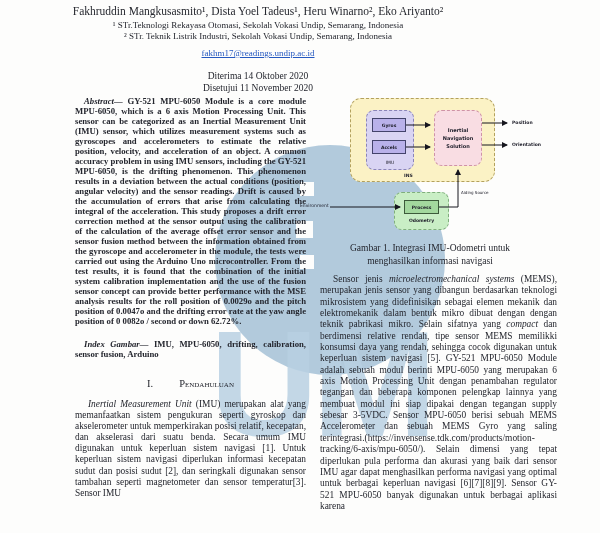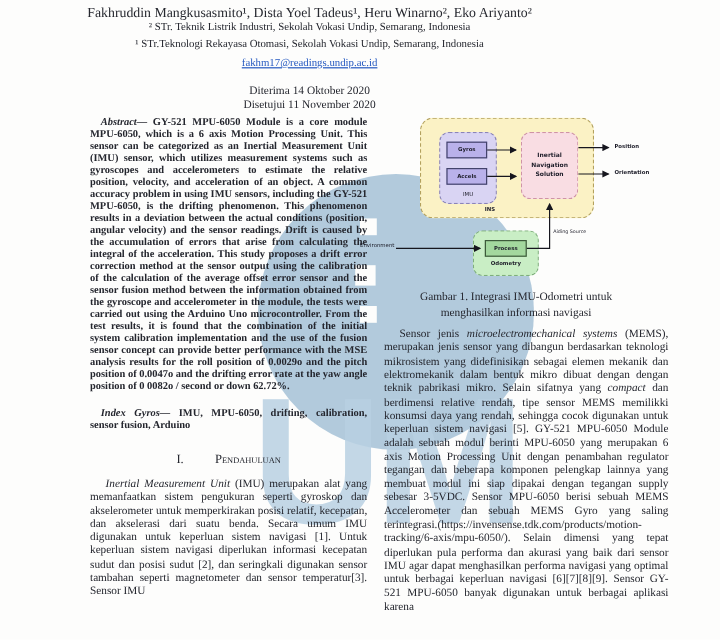--- a/index.html
+++ b/index.html
@@ -78,32 +78,32 @@
   <div class="watermark">
     <div class="wm-circle"></div>
     <div class="wm-sq wm-sq1"></div>
     <div class="wm-sq wm-sq2"></div>
     <div class="wm-sq wm-sq3"></div>
     <div class="wm-text">UM</div>
   </div>
 
   <div class="hdr">
     <div class="authors">Fakhruddin Mangkusasmito¹, Dista Yoel Tadeus¹, Heru Winarno², Eko Ariyanto²</div>
+    <div class="affil">¹ STr.Teknologi Rekayasa Otomasi, Sekolah Vokasi Undip, Semarang, Indonesia</div>
     <div class="affil" style="margin-top:0;">² STr. Teknik Listrik Industri, Sekolah Vokasi Undip, Semarang, Indonesia</div>
-    <div class="affil">¹ STr.Teknologi Rekayasa Otomasi, Sekolah Vokasi Undip, Semarang, Indonesia</div>
     <div><a class="email">fakhm17@readings.undip.ac.id</a></div>
     <div class="dates">
       <div>Diterima 14 Oktober 2020</div>
       <div>Disetujui 11 November 2020</div>
     </div>
   </div>
 
   <div class="col-left">
     <div class="abstract"><span class="it bd">Abstract— </span><span class="bd">GY-521 MPU-6050 Module is a core module MPU-6050, which is a 6 axis Motion Processing Unit. This sensor can be categorized as an Inertial Measurement Unit (IMU) sensor, which utilizes measurement systems such as gyroscopes and accelerometers to estimate the relative position, velocity, and acceleration of an object. A common accuracy problem in using IMU sensors, including the GY-521 MPU-6050, is the drifting phenomenon. This phenomenon results in a deviation between the actual conditions (position, angular velocity) and the sensor readings. Drift is caused by the accumulation of errors that arise from calculating the integral of the acceleration. This study proposes a drift error correction method at the sensor output using the calibration of the calculation of the average offset error sensor and the sensor fusion method between the information obtained from the gyroscope and accelerometer in the module, the tests were carried out using the Arduino Uno microcontroller. From the test results, it is found that the combination of the initial system calibration implementation and the use of the fusion sensor concept can provide better performance with the MSE analysis results for the roll position of 0.0029o and the pitch position of 0.0047o and the drifting error rate at the yaw angle position of 0 0082o / second or down 62.72%.</span></div>
-    <div class="idxterms"><span class="it bd">Index Gyros— </span><span class="bd">IMU, MPU-6050, drifting, calibration, sensor fusion, Arduino</span></div>
+    <div class="idxterms"><span class="it bd">Index Gambar— </span><span class="bd">IMU, MPU-6050, drifting, calibration, sensor fusion, Arduino</span></div>
     <div class="sec-head">
       <span class="num">I.</span><span class="sc">Pendahuluan</span>
     </div>
     <div class="body-par"><span class="it">Inertial Measurement Unit</span><span> (IMU) merupakan alat yang memanfaatkan sistem pengukuran seperti gyroskop dan akselerometer untuk memperkirakan posisi relatif, kecepatan, dan akselerasi dari suatu benda. Secara umum IMU digunakan untuk keperluan sistem navigasi [1]. Untuk keperluan sistem navigasi diperlukan informasi kecepatan sudut dan posisi sudut [2], dan seringkali digunakan sensor tambahan seperti magnetometer dan sensor temperatur[3]. Sensor IMU</span></div>
   </div>
 
   <div class="col-right">
     <div class="figwrap">
       <div class="fig">
         <div class="fbox b-yellow"></div>

